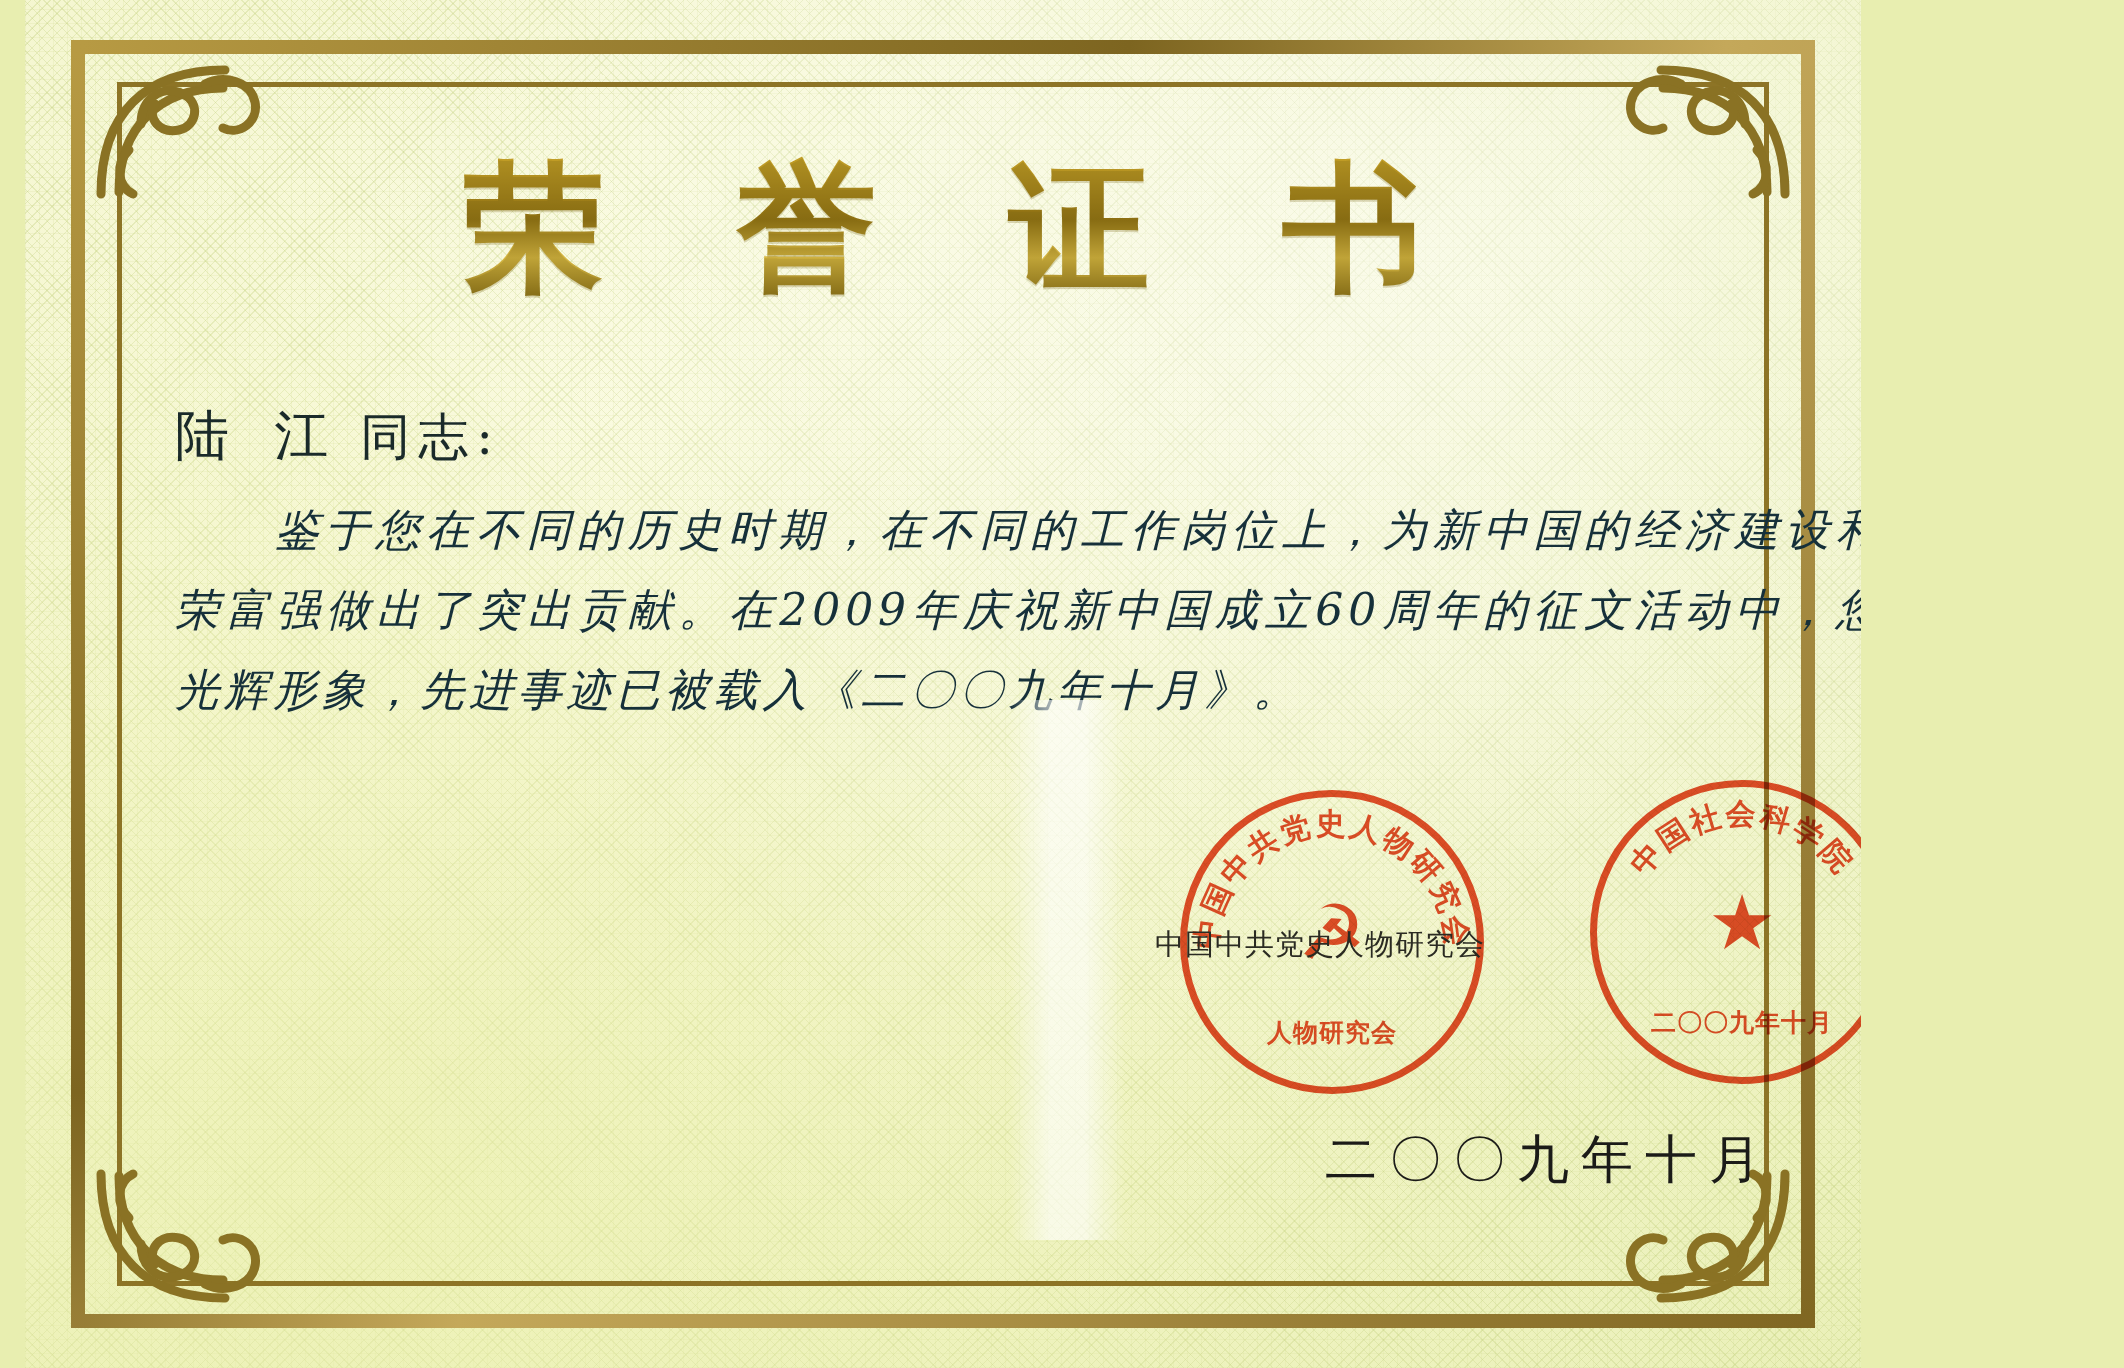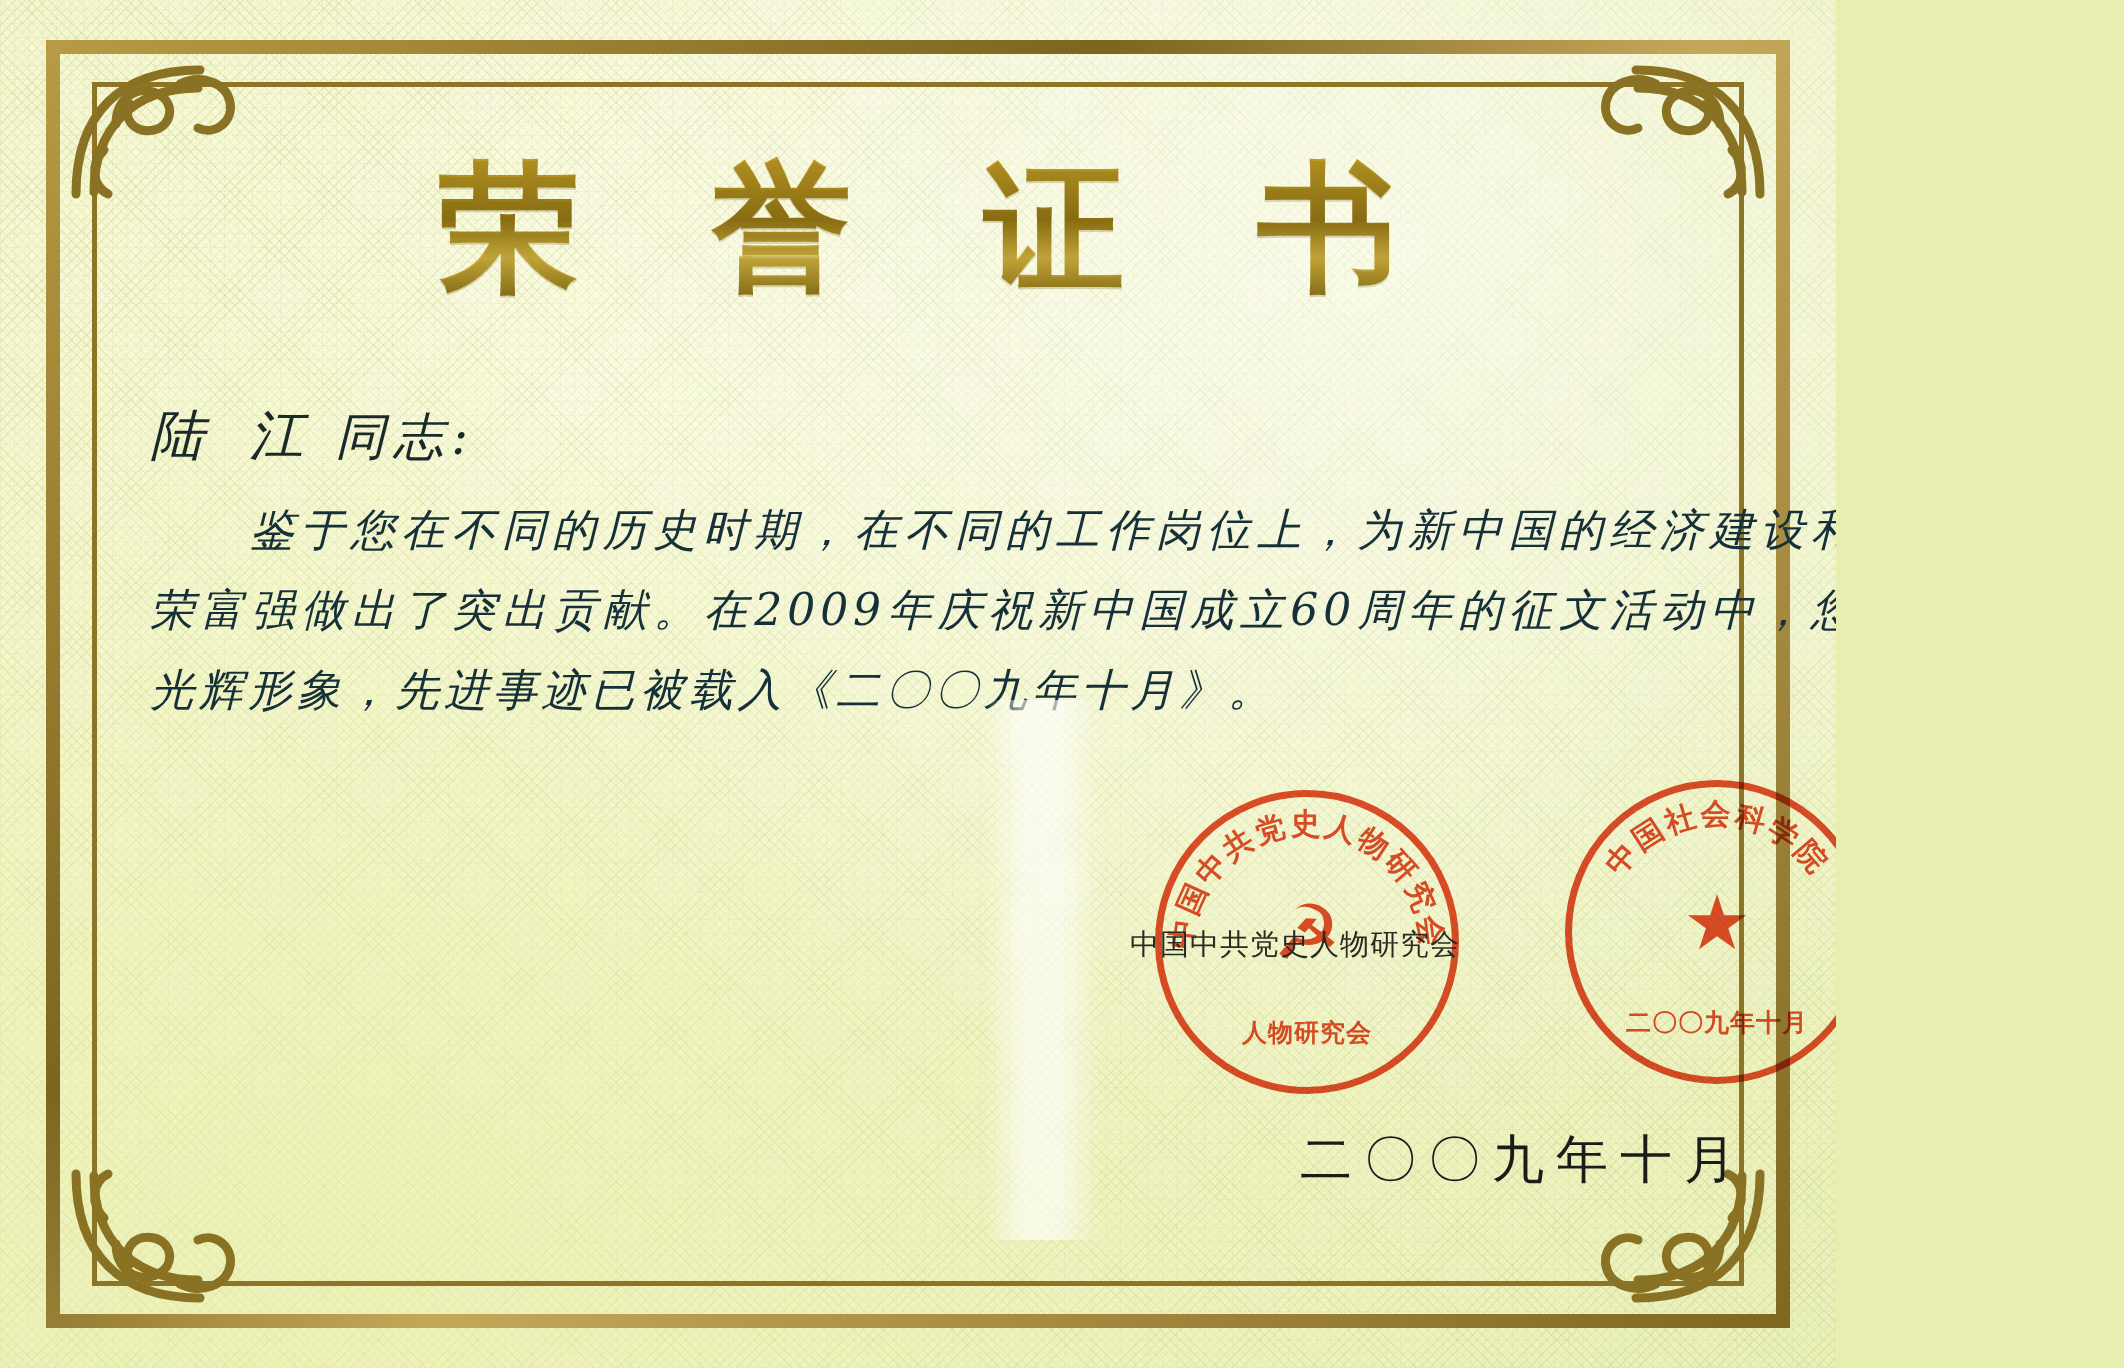--- a/index.html
+++ b/index.html
@@ -15,20 +15,21 @@
   }
 
   
   .certificate {
     position: relative;
     width: 1836px;
     height: 1368px;
     background:
       radial-gradient(ellipse at 30% 30%, #fbfbe2 0%, #f4f6cf 45%, #eaf0b8 100%);
     overflow: hidden;
+    margin-left: 25px;
   }
   
   .paper-texture {
     position: absolute;
     inset: 0;
     background-image:
       repeating-linear-gradient(45deg, rgba(190,205,120,0.30) 0 1px, transparent 1px 7px),
       repeating-linear-gradient(-45deg, rgba(190,205,120,0.30) 0 1px, transparent 1px 7px),
       repeating-linear-gradient(0deg, rgba(205,215,140,0.18) 0 1px, transparent 1px 14px),
       repeating-linear-gradient(90deg, rgba(205,215,140,0.18) 0 1px, transparent 1px 14px);
@@ -102,21 +103,20 @@
 
   
   .salutation {
     position: absolute;
     left: 150px;
     top: 400px;
     font-family: "DejaVu Serif", serif;
     font-size: 50px;
     color: #1a2a2a;
     letter-spacing: 8px;
-    font-style: italic;
   }
   .salutation .name {
     font-size: 54px;
     letter-spacing: 14px;
     padding-right: 18px;
   }
   .body-text {
     position: absolute;
     left: 150px;
     top: 490px;

